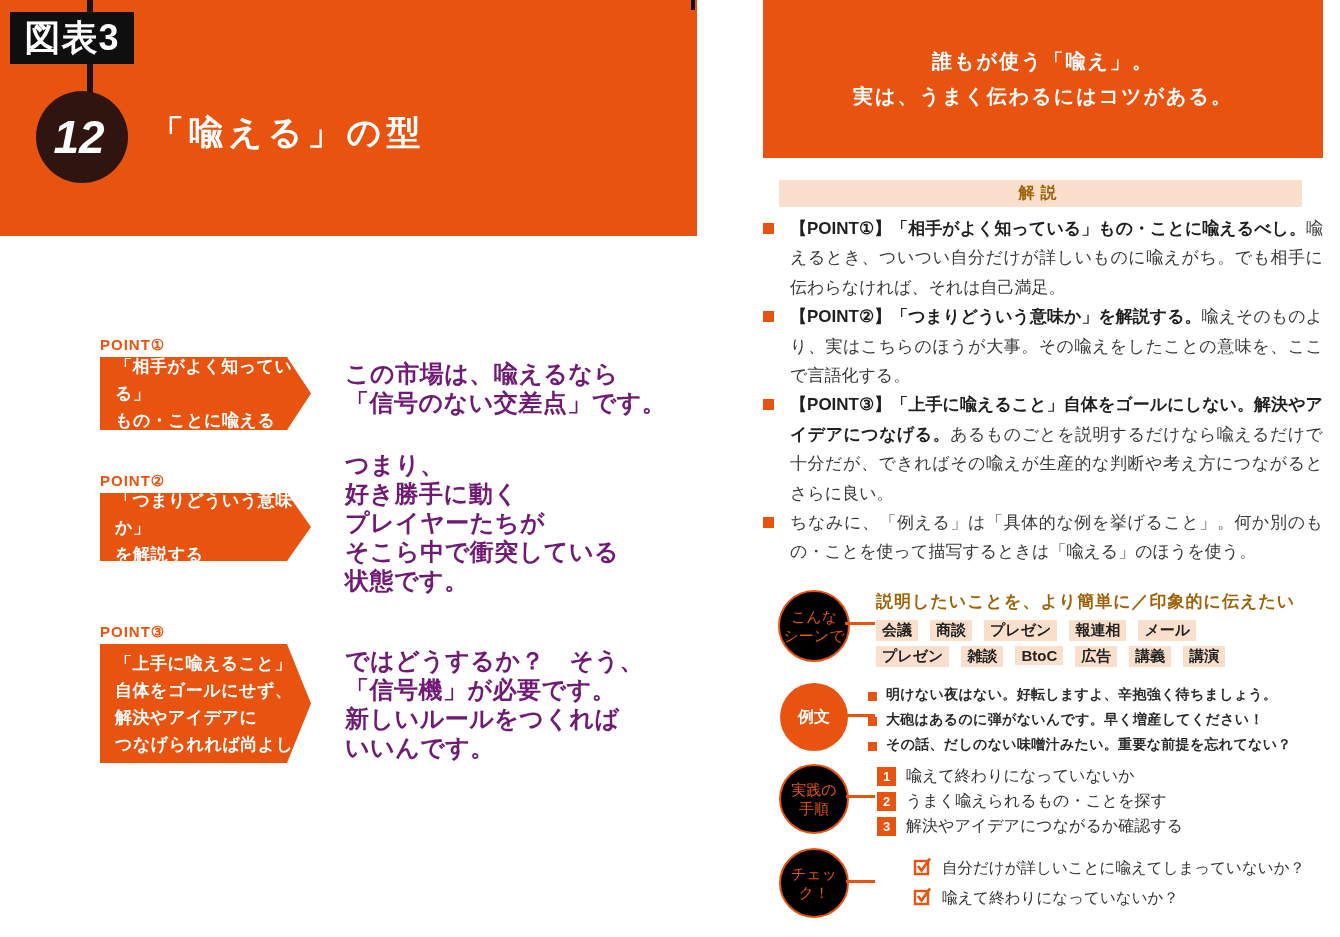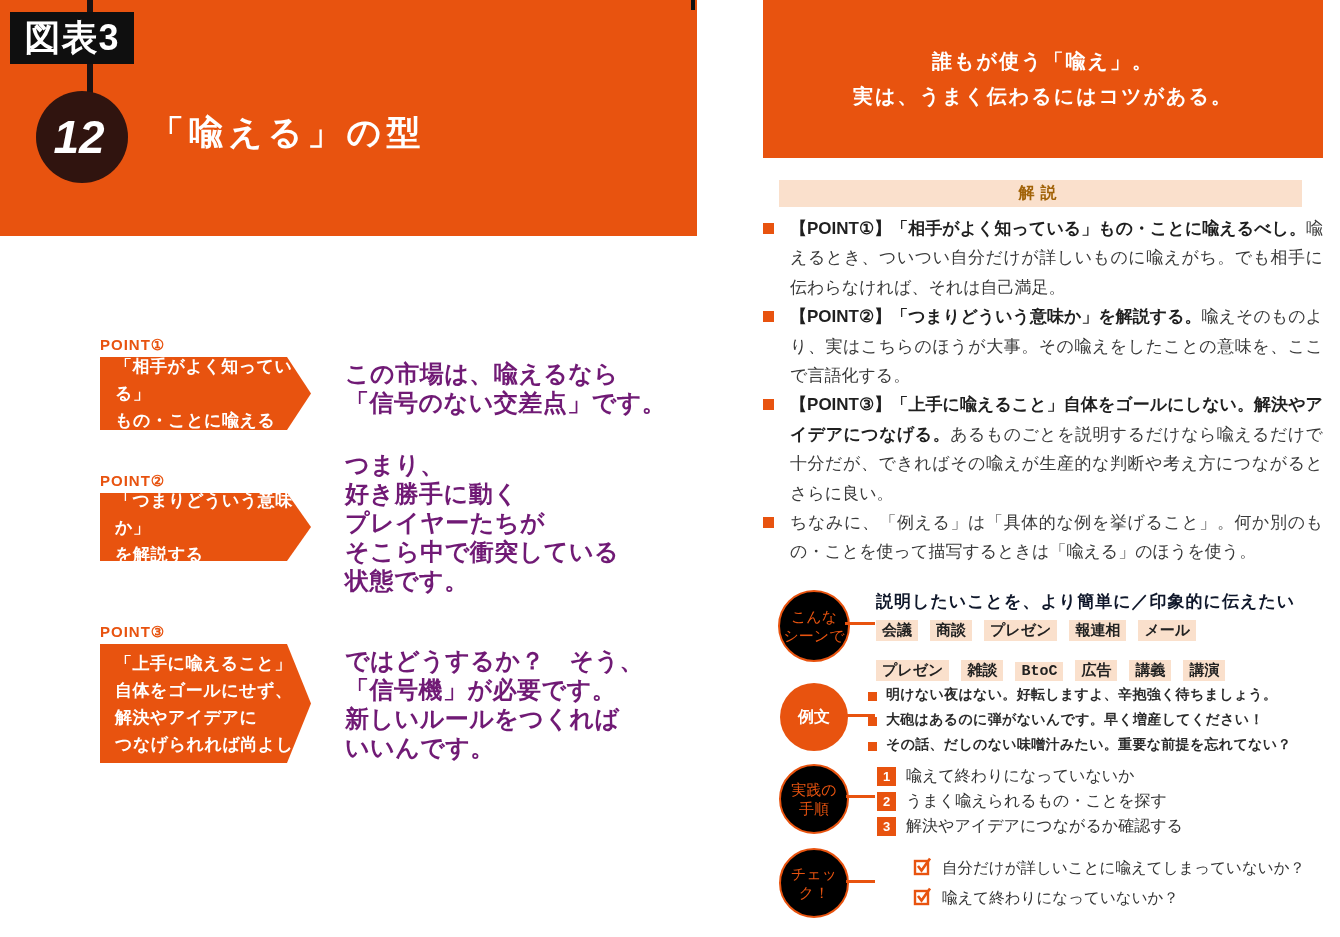--- a/index.html
+++ b/index.html
@@ -38,22 +38,22 @@
   .k-item .sq { position:absolute; left:0; top:9px; width:11px; height:11px; background:#E8530F; }
   .k-lead { font-weight:bold; color:#1F1F1F; }
 
   .circle-outline { border:2.5px solid #E8530F; background:#000000; color:#E8530F; border-radius:50%;
                     font-size:15px; font-weight:normal; line-height:19px; text-align:center; white-space:pre-line;
                     display:flex; align-items:center; justify-content:center; }
   .circle-solid { background:#E8530F; color:#fff; border-radius:50%; font-size:16px; font-weight:bold;
                   display:flex; align-items:center; justify-content:center; }
   .connector { height:3px; background:#E8530F; }
 
-  .scene-heading { color:#0f172a; font-size:17px; font-weight:bold; letter-spacing:1px; margin-bottom:7px; }
-  .tag-row { margin-bottom:19px;font-family:Liberation Mono, monospace; }
+  .scene-heading { color:#a16207; font-size:17px; font-weight:bold; letter-spacing:1px; margin-bottom:7px; }
+  .tag-row { margin-bottom:5px; }
   .tag { display:inline-block; background:#FAE0CC; color:#222; font-size:15px; font-weight:bold;
          padding:1px 6px; margin-right:12px; }
 
   .ex-item { display:flex; align-items:flex-start; margin-bottom:7px; }
   .ex-item .sq { flex:0 0 auto; width:9px; height:9px; background:#E8530F; margin:6px 9px 0 0; }
   .ex-item .txt { font-size:14px; font-weight:bold; color:#2B2B2B; letter-spacing:0.3px; }
 
   .step-item { display:flex; align-items:center; margin-bottom:4px; }
   .step-num { flex:0 0 auto; width:19px; height:19px; background:#E8530F; color:#fff; font-size:13px; font-weight:bold;
               display:flex; align-items:center; justify-content:center; margin-right:10px; }

